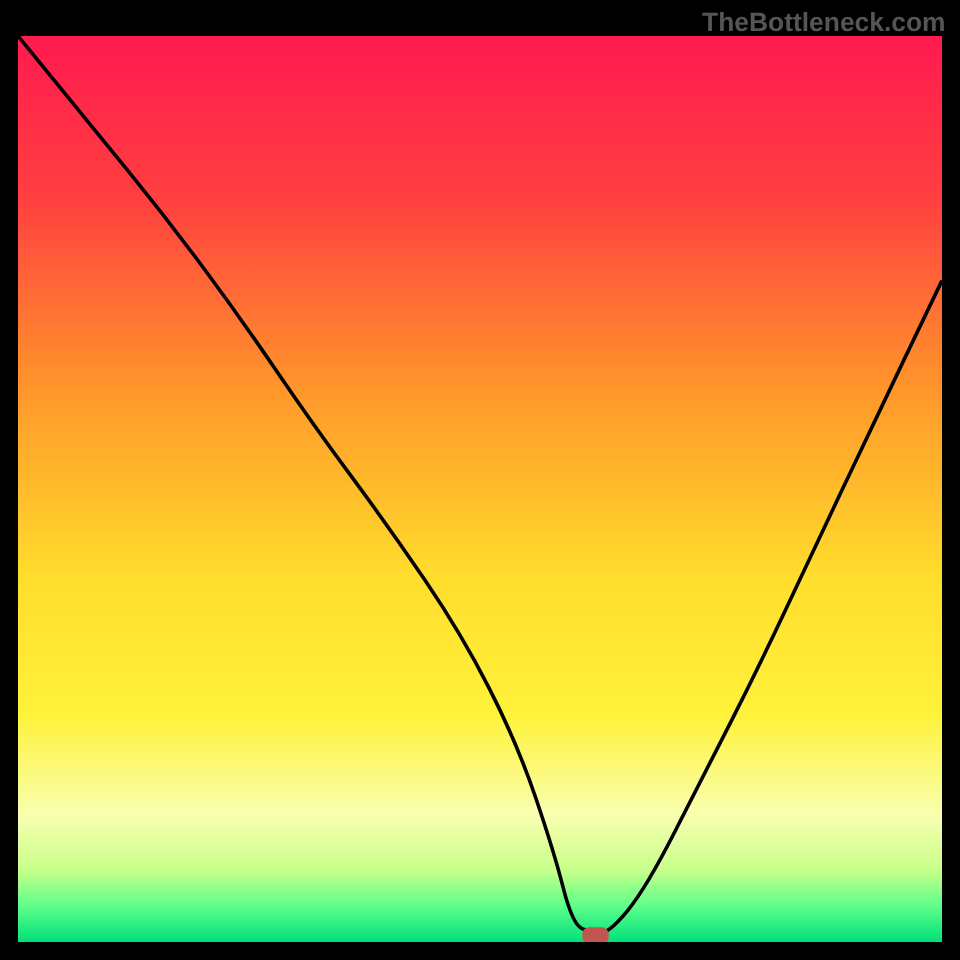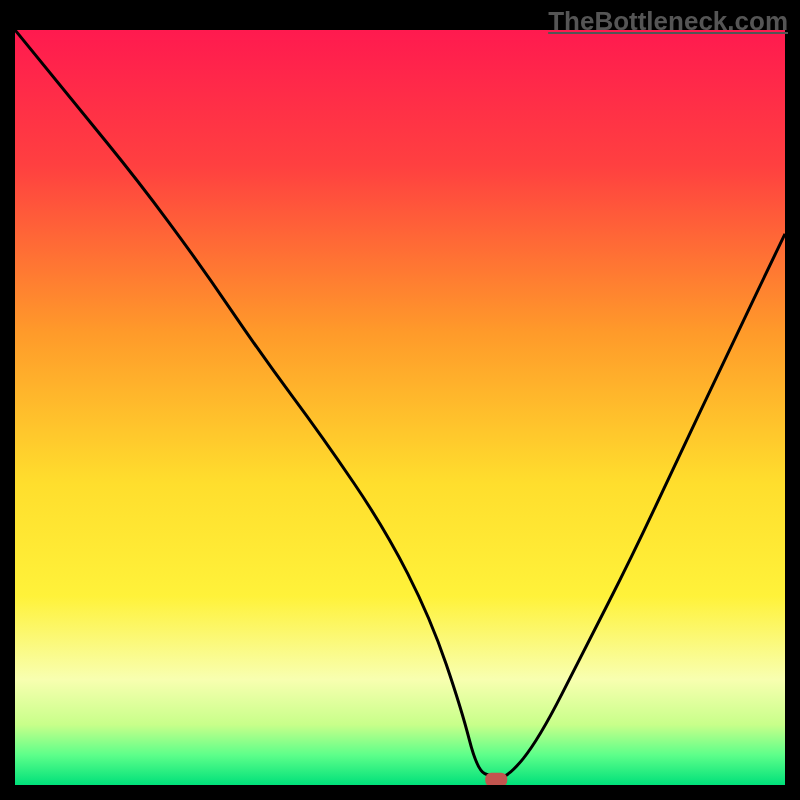--- a/index.html
+++ b/index.html
@@ -9,24 +9,23 @@
     height: 800px;
     background: #000;
     position: relative;
     font-family: Arial, sans-serif;
   }
   .watermark {
     position: absolute;
     top: 6px;
     right: 12px;
     color: #555;
-    font-size: 26px;
+    font-size: 22px;
     font-weight: bold;
     z-index: 10;
-    text-decoration: underline;
   }
   .plot-area {
     position: absolute;
     left: 15px;
     top: 30px;
     width: 770px;
     height: 755px;
     overflow: hidden;
   }
   .plot-area svg {

